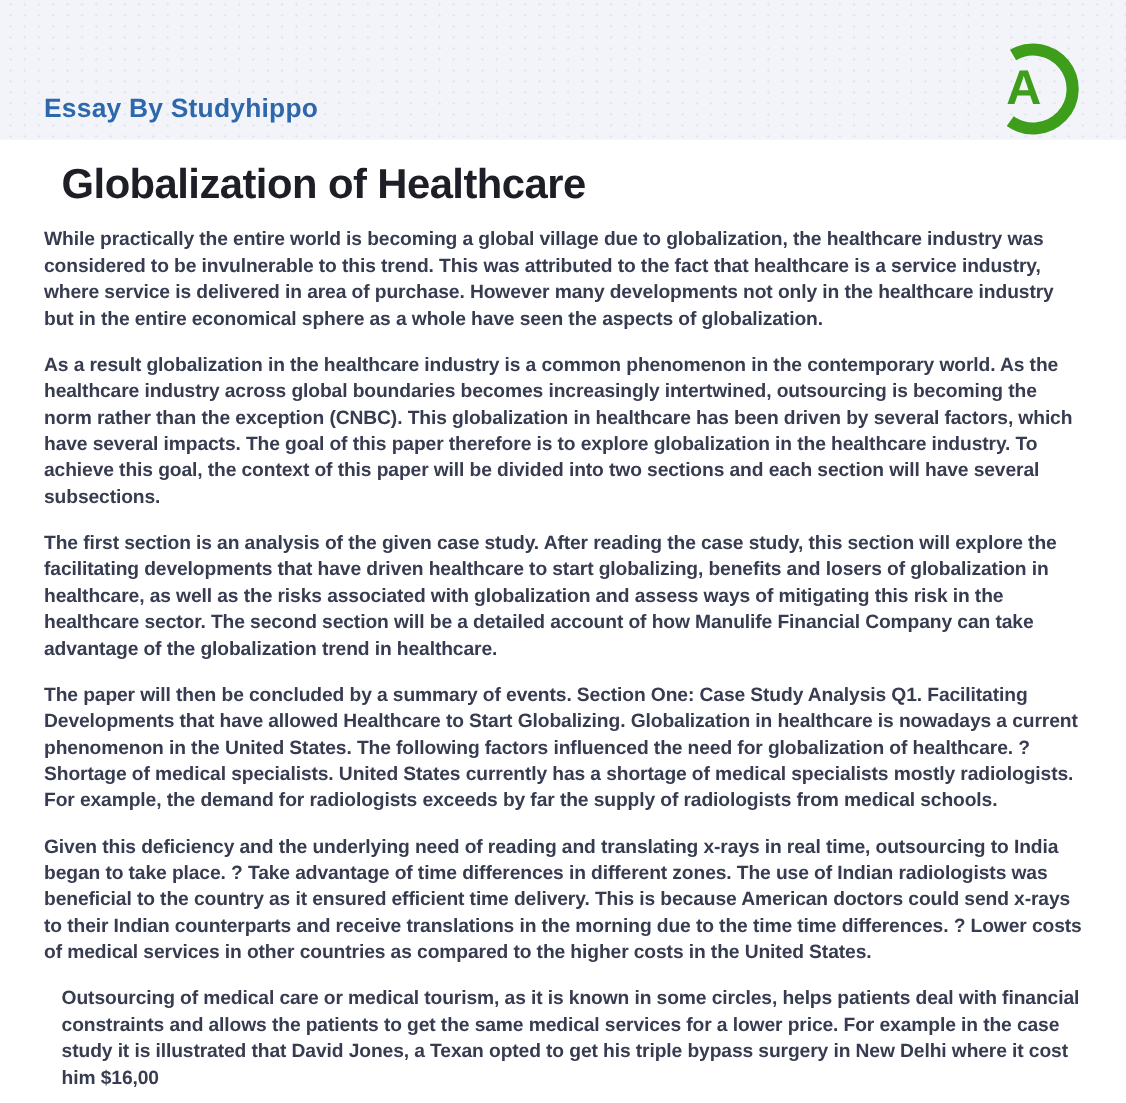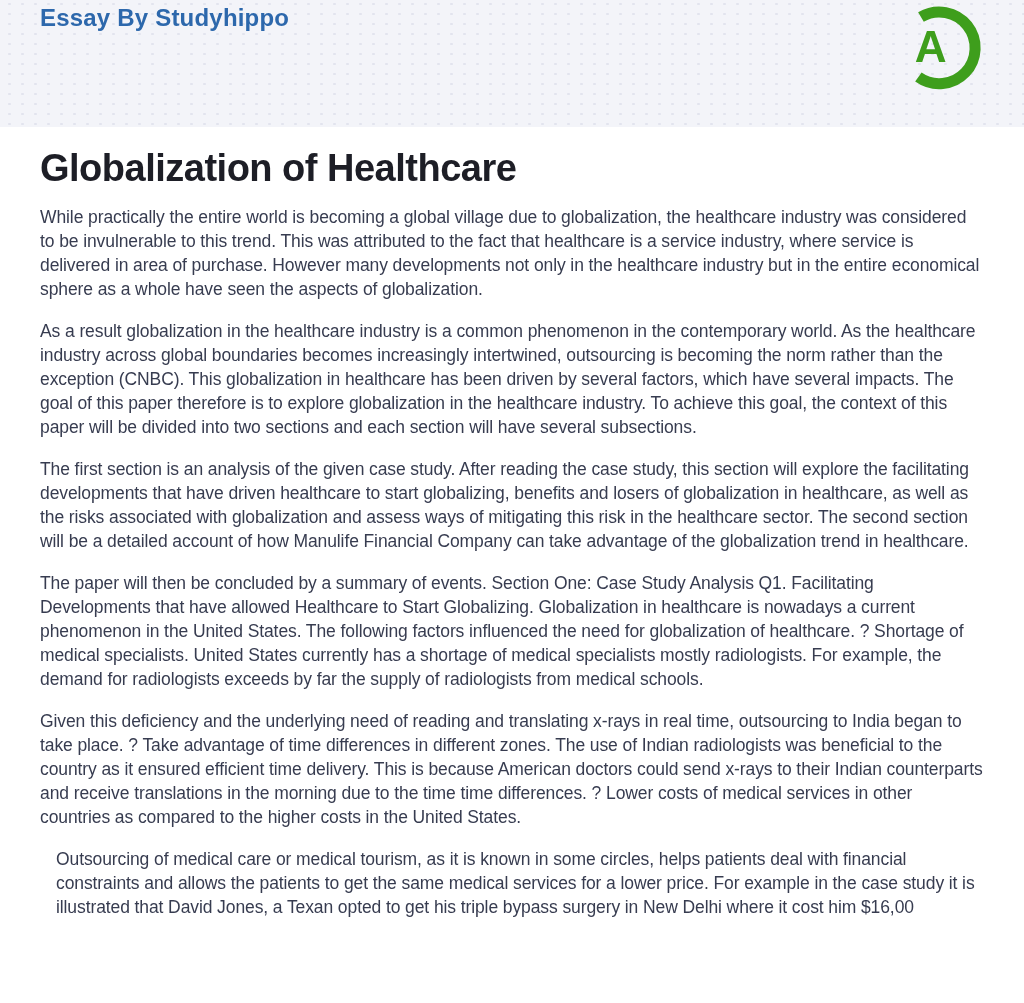--- a/index.html
+++ b/index.html
@@ -9,21 +9,21 @@
     width: 1024px;
     height: 1003px;
     overflow: hidden;
     background: #ffffff;
     font-family: "Liberation Sans", sans-serif;
   }
   .page-header {
     height: 127px;
     padding: 0 34px 0 40px;
     display: flex;
-    align-items: flex-start;
+    align-items: flex-end;
     justify-content: space-between;
     background-color: #f3f4f9;
     background-image: radial-gradient(circle, #e2e4ee 1.1px, rgba(0,0,0,0) 1.2px);
     background-size: 13px 10px;
     background-position: 3px 9px;
   }
   .header-text { padding-top: 4px; }
   .byline {
     color: #2d68ac;
     font-size: 24px;
@@ -46,29 +46,30 @@
     margin-right: 4px;
   }
   .article {
     padding: 21px 40px 0 40px;
   }
   .article-title {
     font-size: 38px;
     font-weight: 700;
     letter-spacing: -0.5px;
     color: #1d1e26;
-    margin: 0 0 15px 0;
+    margin: 0 0 15px 16px;
     line-height: 1.1;
   }
   .article p {
     font-size: 17.5px;
     line-height: 24px;
     letter-spacing: -0.1px;
     color: #373c50;
     margin: 0 0 18px 0;
+    font-weight: bold;
   }
   .article p:last-child { margin-bottom: 0; margin-left: 16px; }
 </style>
 </head>
 <body>
 
 <header class="page-header">
   <div class="header-text">
     <h2 class="byline">Essay By Studyhippo</h2>
   </div>

